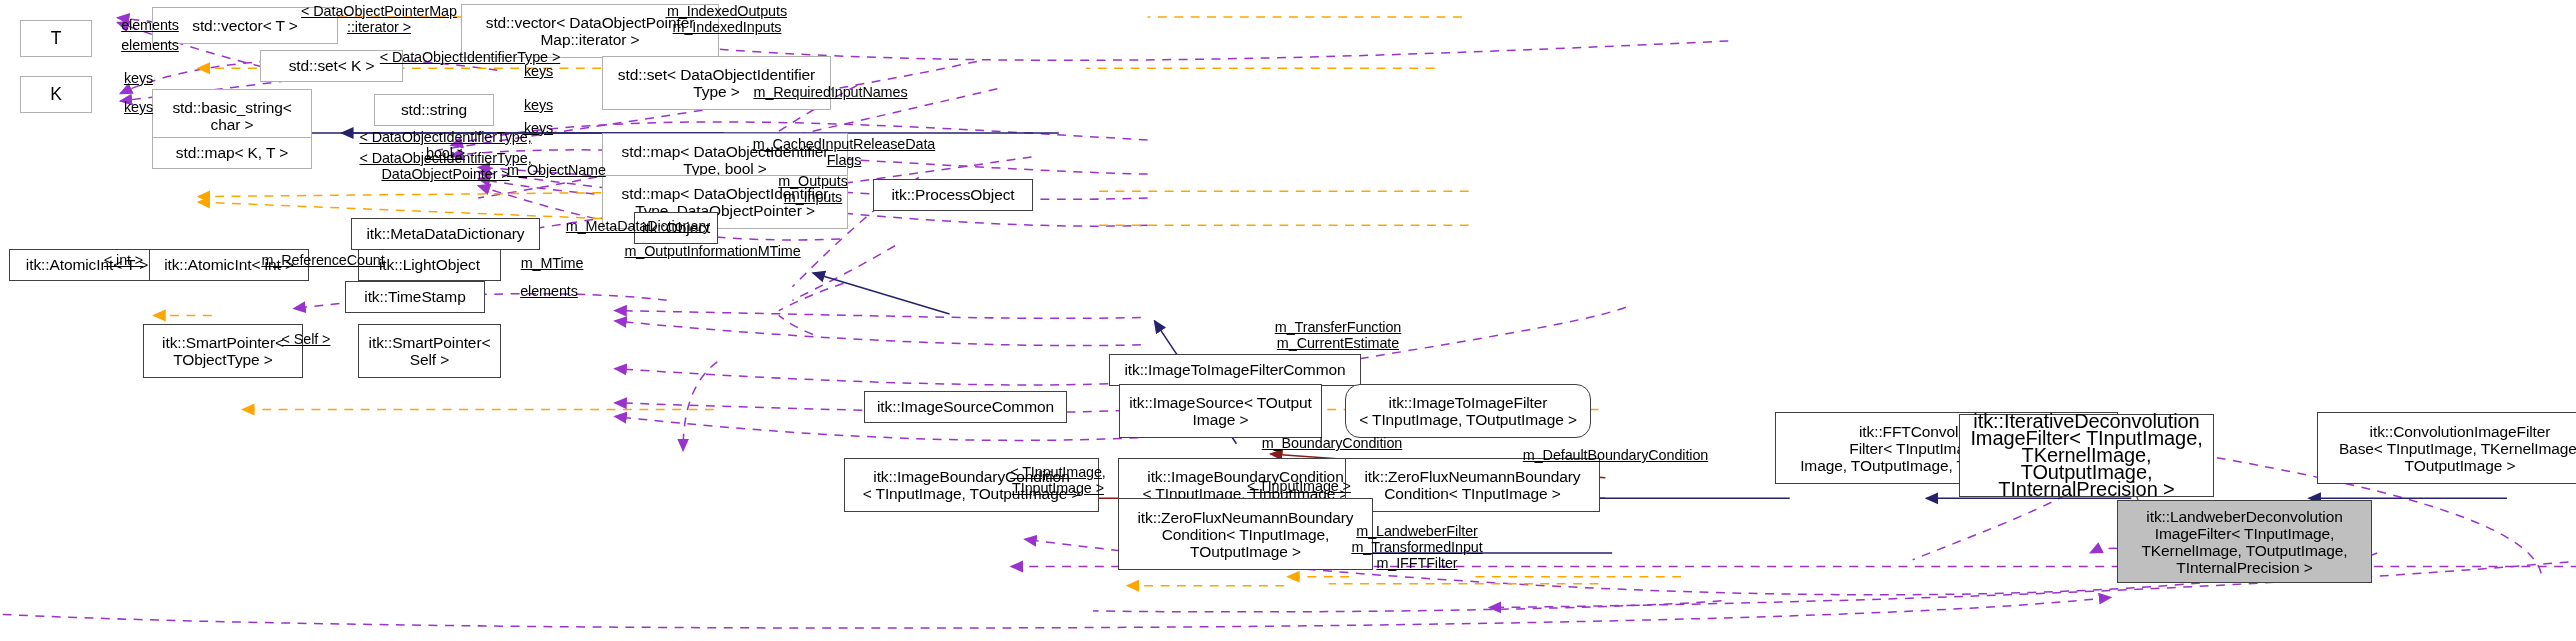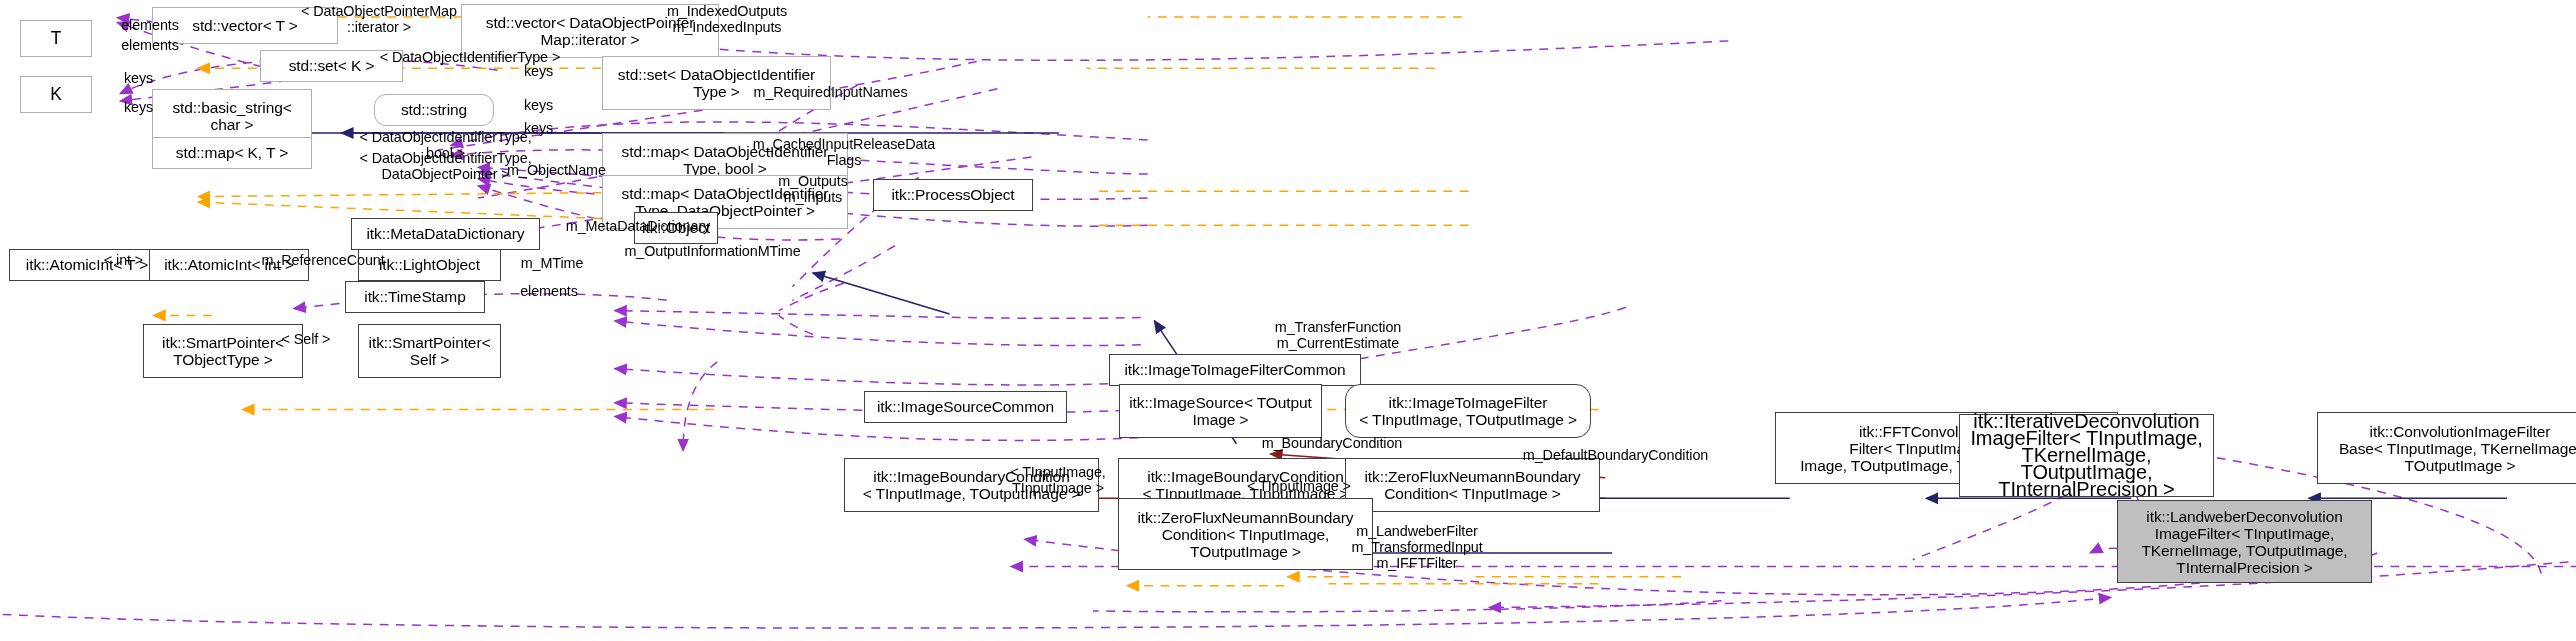--- a/index.html
+++ b/index.html
@@ -45,20 +45,21 @@
     border:0.7px solid #404040;
   }
   .elabel{
     position:absolute;
     font-size:9.6px;
     line-height:10.2px;
     color:#000000;
     text-align:center;
     white-space:pre-line;
     letter-spacing:-0.1px;
+    text-decoration:underline;
   }
 </style>
 </head>
 <body>
 
 <div id="canvas">
 
   <svg class="edges" viewBox="0 0 3771 939" preserveAspectRatio="none" xmlns="http://www.w3.org/2000/svg">
     <defs>
       <marker id="mPurple" markerWidth="9" markerHeight="9" refX="8" refY="4.5" orient="auto">
@@ -170,21 +171,21 @@
   <div class="node" style="left: 20px; top: 76px; width: 72px; height: 37px; font-size: 17.5px; line-height: 19.5px;">K</div>
 
   <div class="node" style="left: 260px; top: 50px; width: 143px; height: 31.5px; font-size: 15.5px; line-height: 17px;">std::set&lt; K &gt;</div>
 
   <div class="node" style="left: 602px; top: 56px; width: 229px; height: 54px; font-size: 15.5px; line-height: 17px;">std::set&lt; DataObjectIdentifier
 Type &gt;</div>
 
   <div class="node" style="left: 152px; top: 89px; width: 160px; height: 54px; font-size: 15.5px; line-height: 17px;">std::basic_string&lt;
 char &gt;</div>
 
-  <div class="node" style="left: 374px; top: 94px; width: 120px; height: 31.5px; font-size: 15.5px; line-height: 17px; border-radius: 12px;">std::string</div>
+  <div class="node" style="left: 374px; top: 94px; width: 120px; height: 31.5px; font-size: 15.5px; line-height: 17px;">std::string</div>
 
   <div class="node" style="left: 152px; top: 137px; width: 160px; height: 31.5px; font-size: 15.5px; line-height: 17px;">std::map&lt; K, T &gt;</div>
 
   <div class="node" style="left: 602px; top: 133px; width: 246px; height: 54px; font-size: 15.5px; line-height: 17px;">std::map&lt; DataObjectIdentifier
 Type, bool &gt;</div>
 
   <div class="node" style="left: 602px; top: 175px; width: 246px; height: 54px; font-size: 15.5px; line-height: 17px;">std::map&lt; DataObjectIdentifier
 Type, DataObjectPointer &gt;</div>
 
   <div class="node strong" style="left: 873px; top: 179px; width: 160px; height: 31.5px; font-size: 15.5px; line-height: 17px;">itk::ProcessObject</div>

